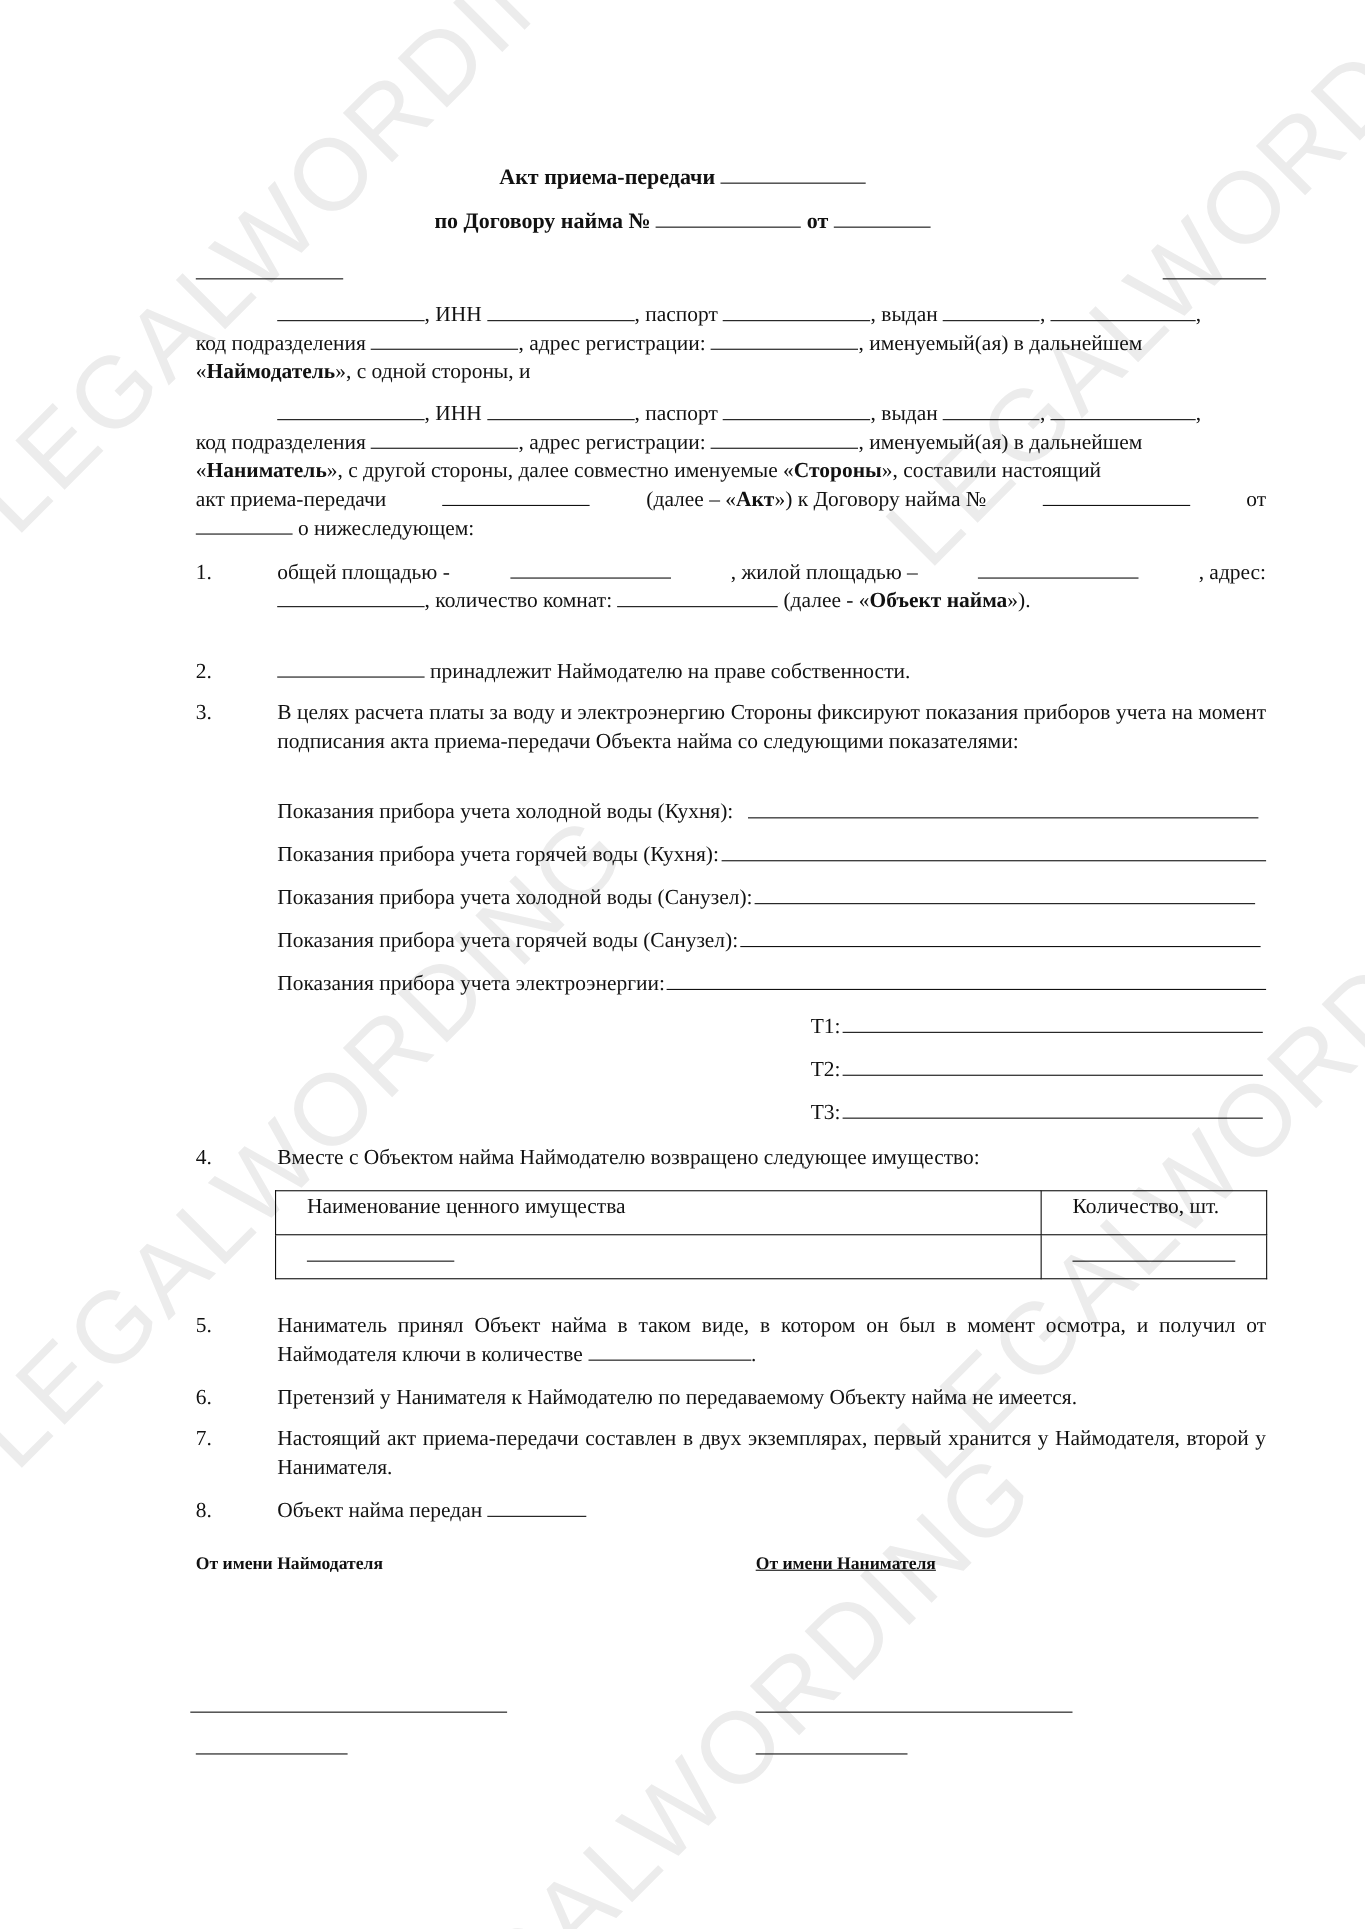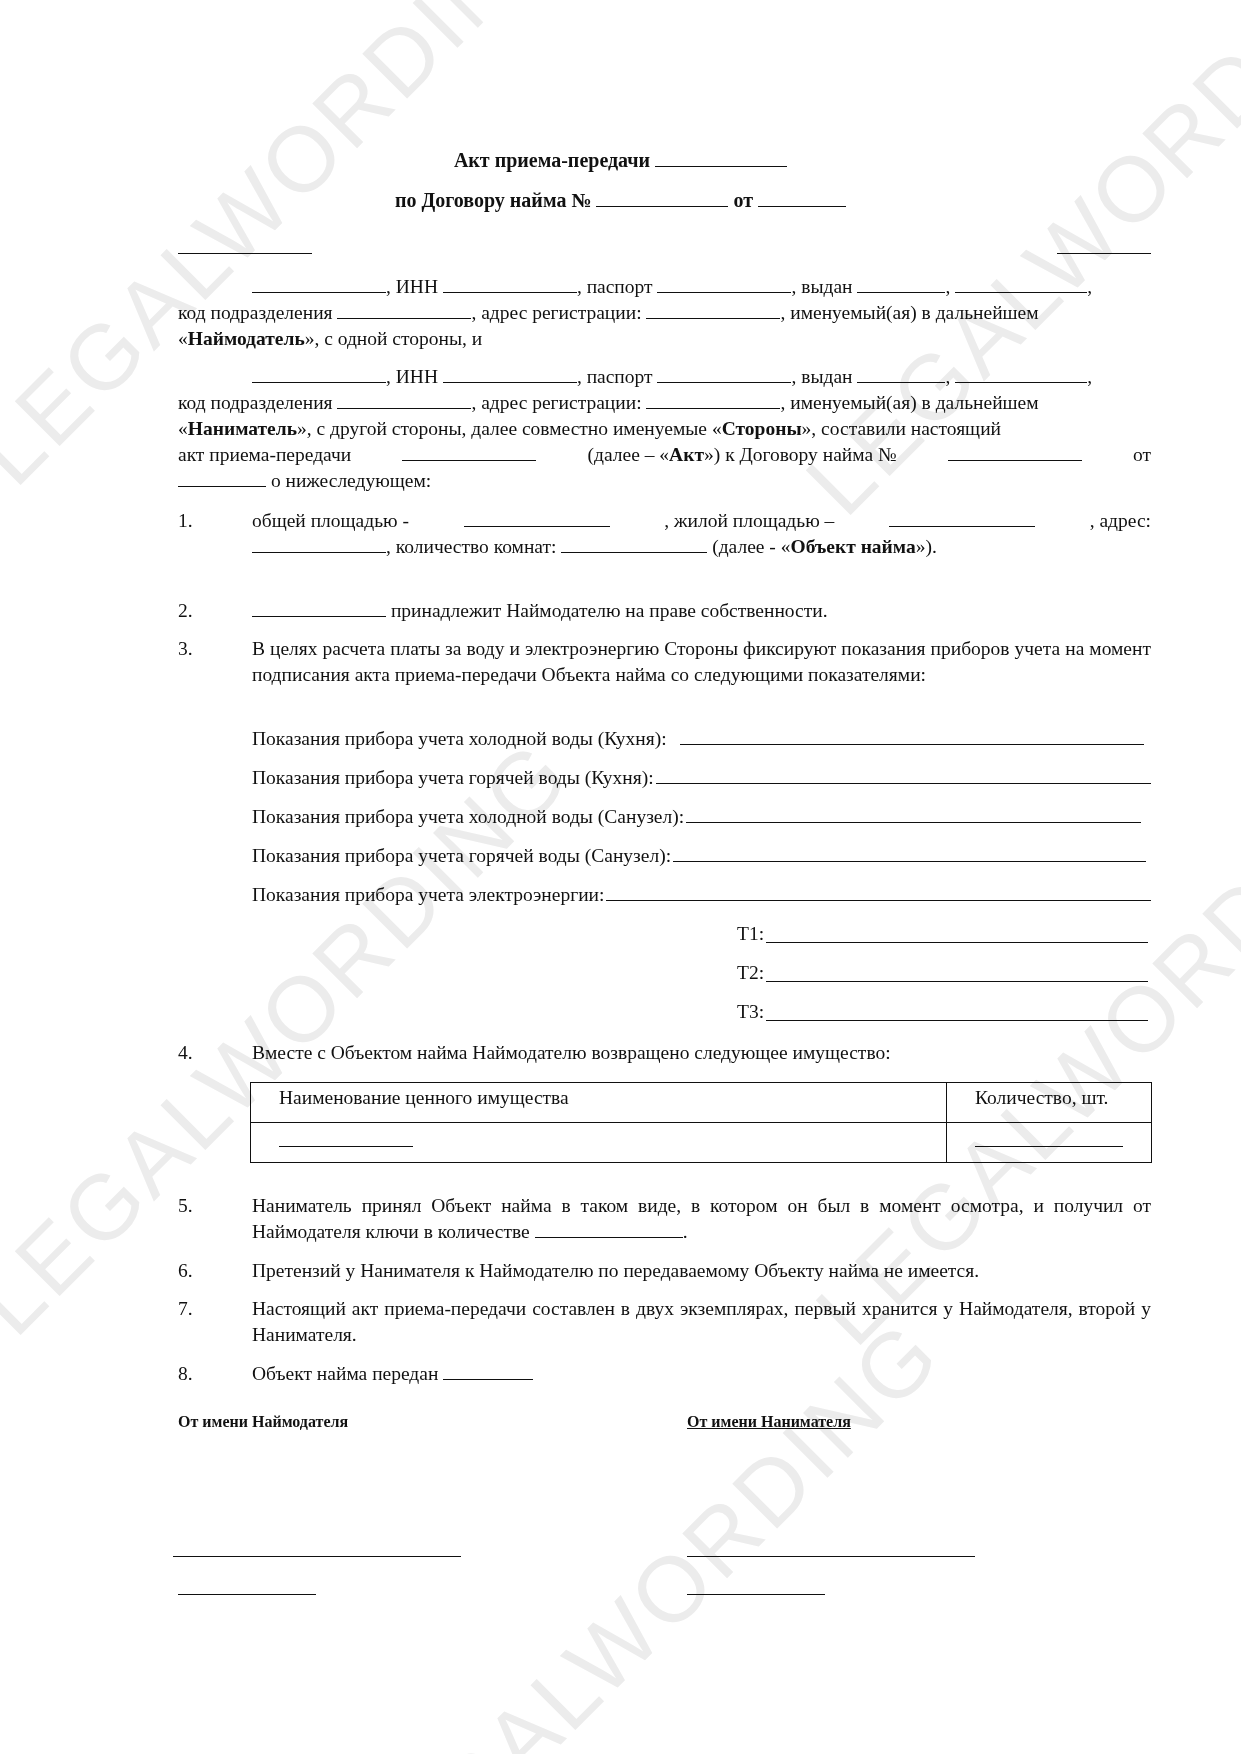--- a/index.html
+++ b/index.html
@@ -40,21 +40,21 @@
   .para { position: absolute; left: 178px; width: 973px; font-size: 19.5px; line-height: 26px; text-align: justify; }
   .para b { font-weight: bold; }
   .indent { padding-left: 74px; }
 
   .num { position: absolute; left: 178px; font-size: 19.5px; line-height: 26px; }
   .item { position: absolute; left: 252px; width: 899px; font-size: 19.5px; line-height: 26px; text-align: justify; }
 
   .meter { position: absolute; left: 252px; width: 899px; font-size: 19.5px; line-height: 26px; display: flex; align-items: baseline; }
   .meter .fill { flex: 1; border-bottom: 1.5px solid #111; height: 18px; margin-left: 2px; }
 
-  .tline { position: absolute; left: 737px; width: 414px; font-size: 19.5px; line-height: 26px; display: flex; align-items: center; }
+  .tline { position: absolute; left: 737px; width: 414px; font-size: 19.5px; line-height: 26px; display: flex; align-items: flex-start; }
   .tline .fill { flex: 1; border-bottom: 1.5px solid #111; height: 18px; margin-left: 2px; }
 
   table.assets { position: absolute; left: 250px; top: 1066px; width: 902px; border-collapse: collapse; font-size: 19.5px; }
   table.assets td { border: 1.5px solid #111; padding: 4px 28px; height: 40px; vertical-align: top; }
   table.assets td.c2 { width: 190px; }
 
   .sign-head { position: absolute; font-weight: bold; font-size: 16px; top: 1397px; }
 </style>
 </head>
 <body>

